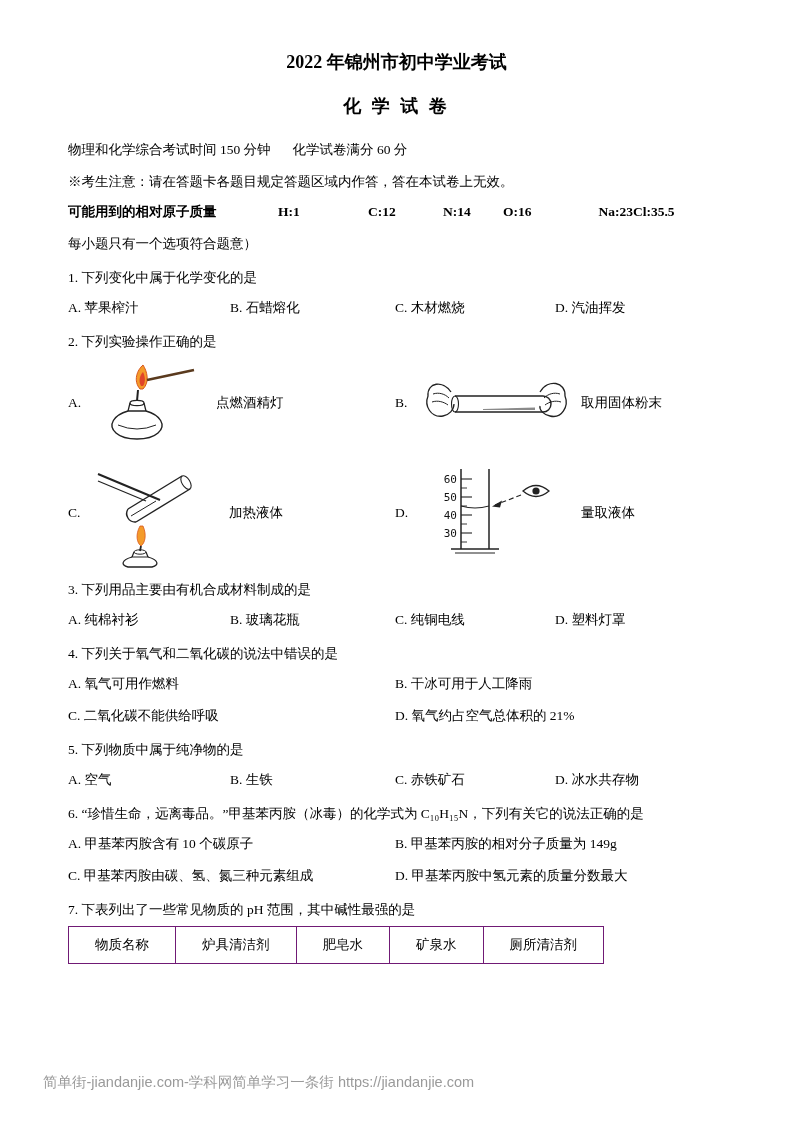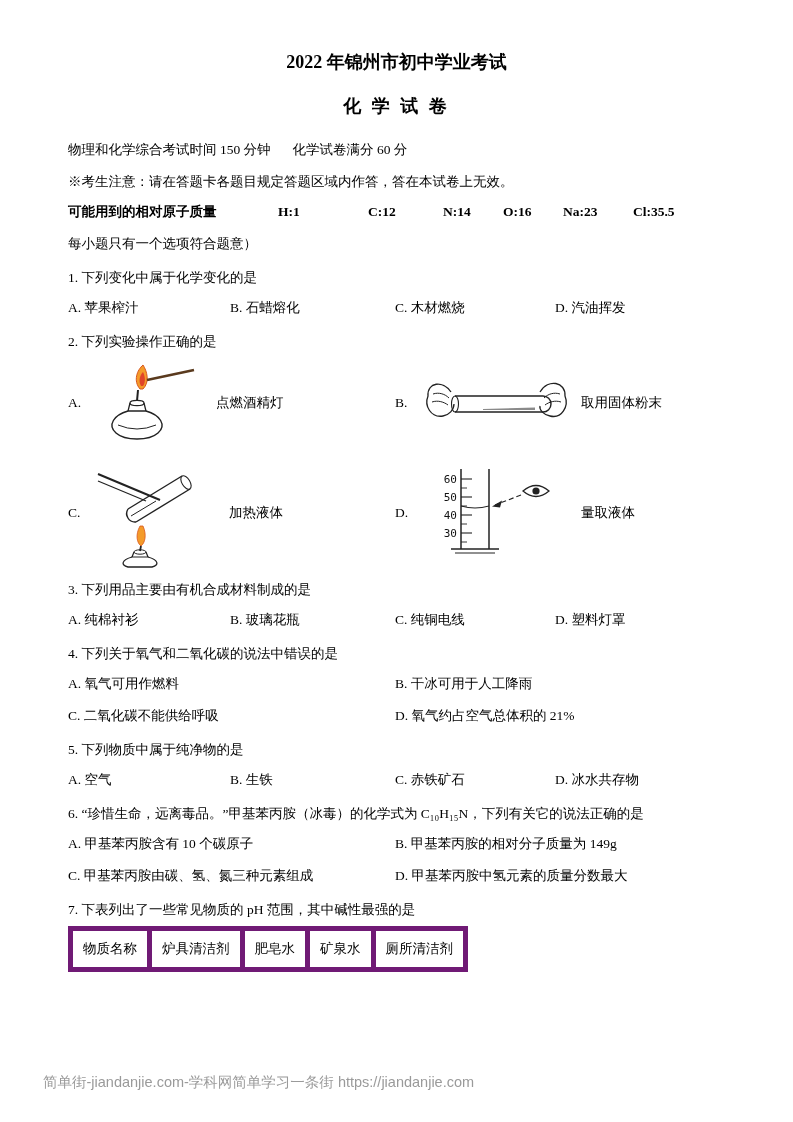--- a/index.html
+++ b/index.html
@@ -10,36 +10,36 @@
   .line{font-size:13.5px;line-height:20px;margin:0 0 12px 0;}
   .b{font-weight:normal;}
   .tight{margin-bottom:3px;}
   .gap{display:inline-block;width:22px;}
   .atomic{display:flex;font-weight:bold;}
   .atomic .label{width:210px;flex:0 0 210px;}
   .atomic .m1{width:90px;}
   .atomic .m2{width:75px;}
   .atomic .m3{width:60px;}
   .atomic .m4{width:60px;}
-  .atomic .m5{width:70px;}
+  .atomic .m5{width:70px;text-align:right;}
   .opts4{display:flex;margin-bottom:14px;}
   .opts4 span:nth-child(1){width:162px;}
   .opts4 span:nth-child(2){width:165px;}
   .opts4 span:nth-child(3){width:160px;}
   .opts2{display:flex;margin-bottom:12px;}
   .opts2 span:first-child{width:327px;flex:0 0 327px;}
   .stem{margin-top:4px;margin-bottom:10px;}
   .q2-grid{display:grid;grid-template-columns:327px 1fr;row-gap:14px;margin:2px 0 12px 0;}
   .q2-cell{display:flex;align-items:center;font-size:13.5px;}
   .opt-label{flex:0 0 26px;}
   .caption{margin-left:10px;white-space:nowrap;}
   svg{display:block;}
   svg text{font-family:"DejaVu Sans Mono",monospace;font-size:11px;fill:#111;}
   table.ph{border-collapse:collapse;font-size:13.5px;margin-top:6px;}
-  table.ph td{border:5px solid #701a75;padding:9px 10px;white-space:nowrap;}
+  table.ph td{border:1px solid #701a75;padding:9px 26px;white-space:nowrap;}
   .footer{position:absolute;left:0;bottom:30px;width:100%;text-align:left;color:#9a9a9a;font-size:14.5px;font-family:"Liberation Sans",sans-serif;padding-left:43px;}
 </style>
 </head>
 <body>
 
 <div class="page">
 
   <h1 class="title">2022 年锦州市初中学业考试</h1>
   <h2 class="subtitle">化 学 试 卷</h2>
 

